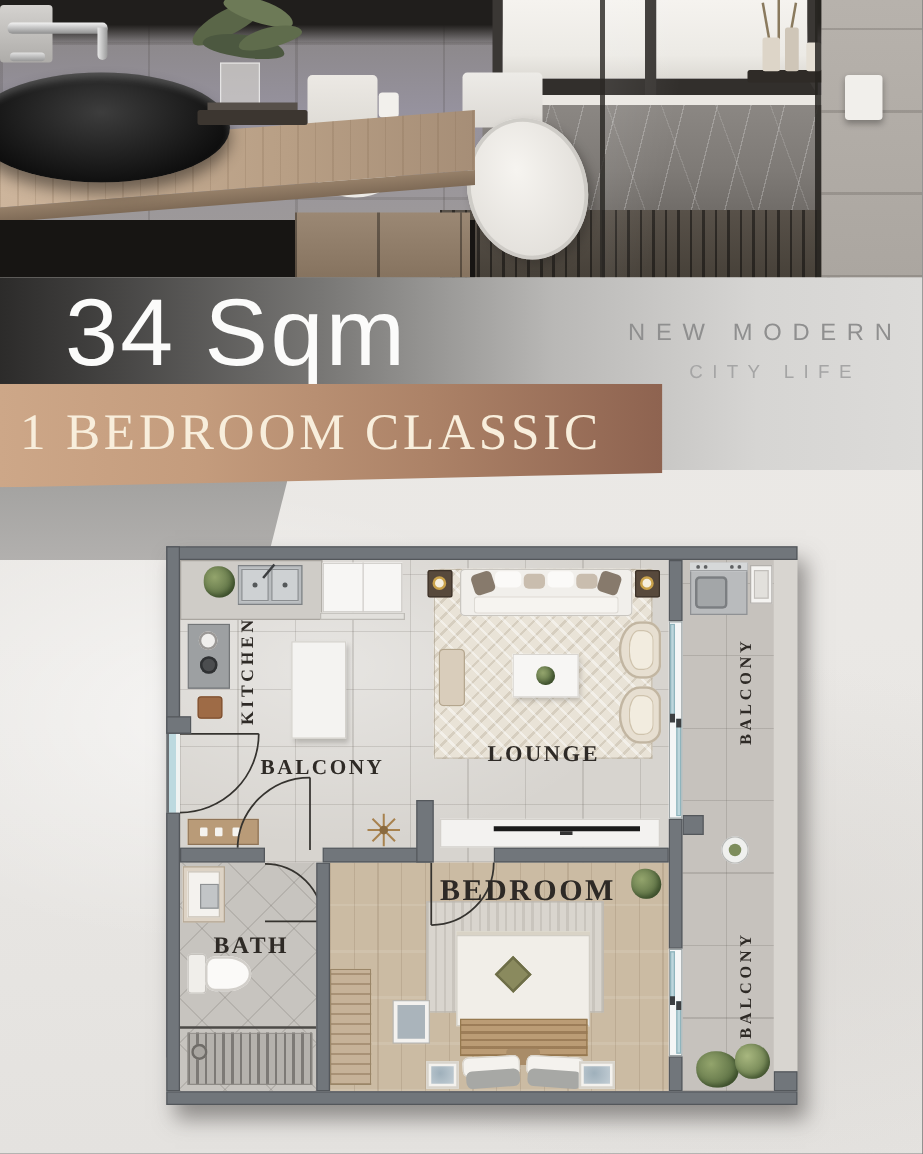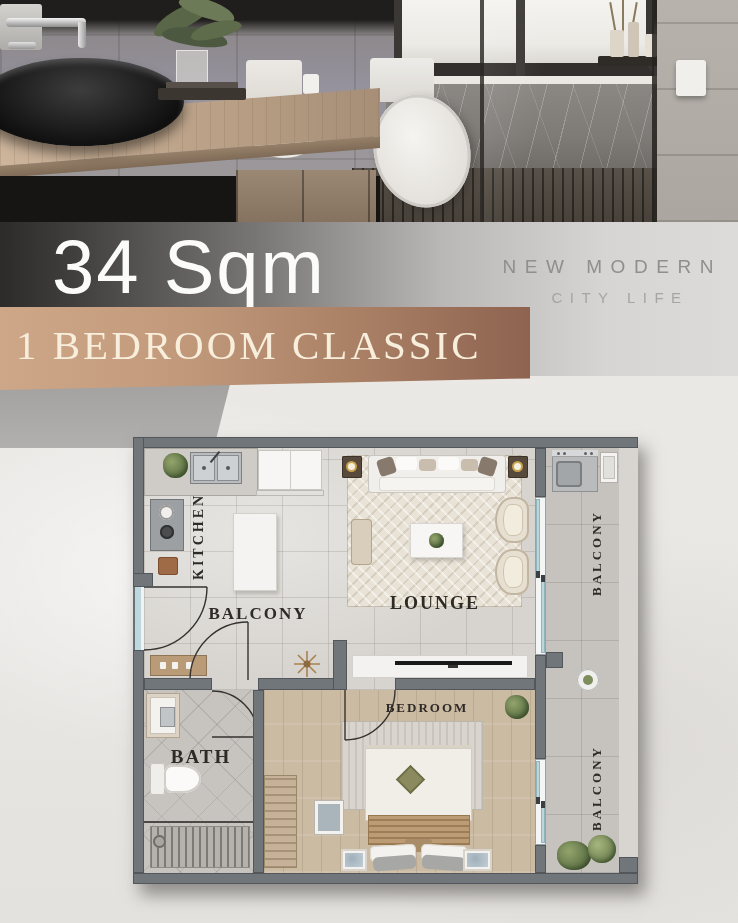--- a/index.html
+++ b/index.html
@@ -407,19 +407,19 @@
     <div class="gdoor" style="top:322px;height:86px;">
       <div class="gpane" style="left:1px;top:2px;width:4px;height:42px;"></div>
       <div class="gpane" style="left:6px;top:42px;width:4px;height:42px;"></div>
       <div class="ghandle" style="left:1px;top:38px;"></div>
       <div class="ghandle" style="left:6px;top:42px;"></div>
     </div>
 
     <div class="plan-label vlabel" style="left:58px;top:58px;width:18px;height:85px;font-size:14px;">KITCHEN</div>
     <div class="plan-label" style="left:75px;top:167px;width:100px;font-size:17px;letter-spacing:2px;">BALCONY</div>
     <div class="plan-label" style="left:252px;top:156px;width:100px;font-size:18px;letter-spacing:2px;">LOUNGE</div>
-    <div class="plan-label" style="left:244px;top:263px;width:100px;font-size:13px;letter-spacing:2px;">BEDROOM</div>
+    <div class="plan-label" style="left:219px;top:263px;width:100px;font-size:24px;letter-spacing:2px;">BEDROOM</div>
     <div class="plan-label" style="left:28px;top:309px;width:80px;font-size:19px;letter-spacing:2px;">BATH</div>
     <div class="plan-label vlabel" style="left:456px;top:68px;width:17px;height:95px;font-size:13px;">BALCONY</div>
     <div class="plan-label vlabel" style="left:456px;top:303px;width:17px;height:95px;font-size:13px;">BALCONY</div>
   </div>
 
 </div>
 
 </body></html>

